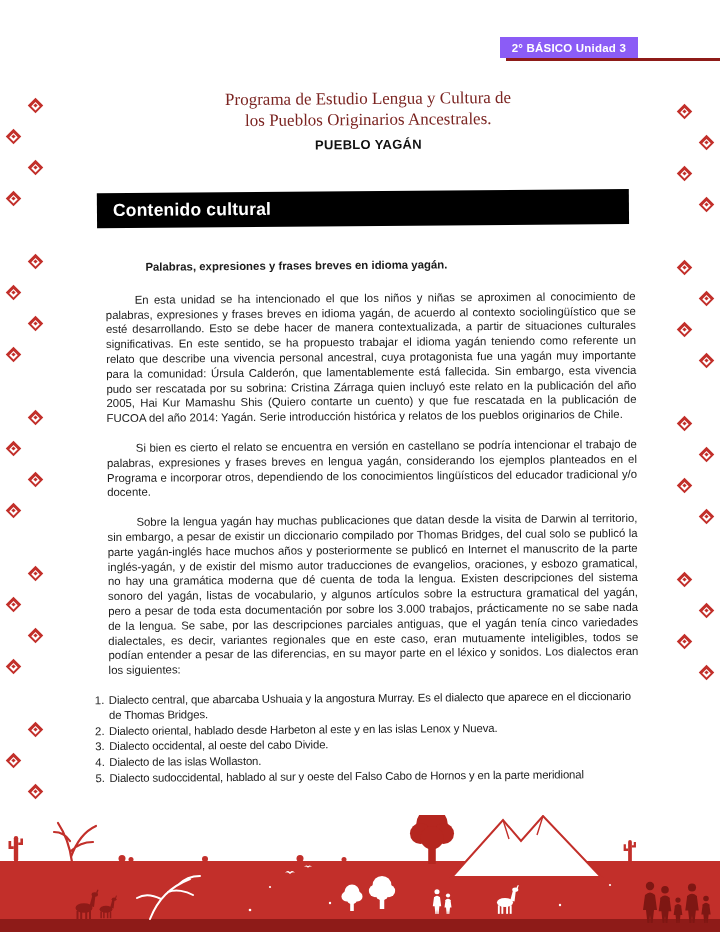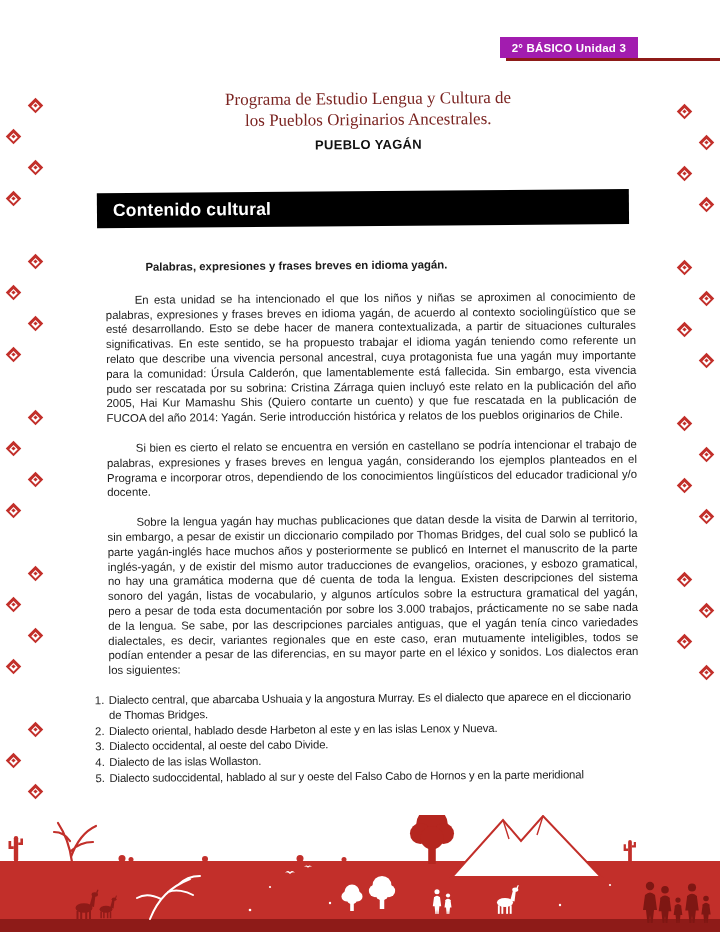--- a/index.html
+++ b/index.html
@@ -6,21 +6,21 @@
   html,body { width:720px; height:932px; }
   body {
     position:relative; overflow:hidden; background:#ffffff;
     font-family:"Liberation Sans", sans-serif; color:#1b1b1b;
   }
   .page { position:absolute; inset:0; background:#fff; }
 
   
   .badge {
     position:absolute; top:37px; right:82px; height:21px;
-    background:#a21caf; color:#fff; font-weight:bold; font-size:11.5px;
+    background:#8b5cf6; color:#fff; font-weight:bold; font-size:11.5px;
     display:flex; align-items:center; padding:0 12px; letter-spacing:.2px;
   }
   .badge-rule {
     position:absolute; top:58px; right:0; width:214px; height:2.5px;
     background:#8e1b18;
   }
 
   
   .orn-col { position:absolute; display:flex; flex-direction:column; width:33px; z-index:2; }
   .orn-col.left  { left:8px;  top:90px; }

